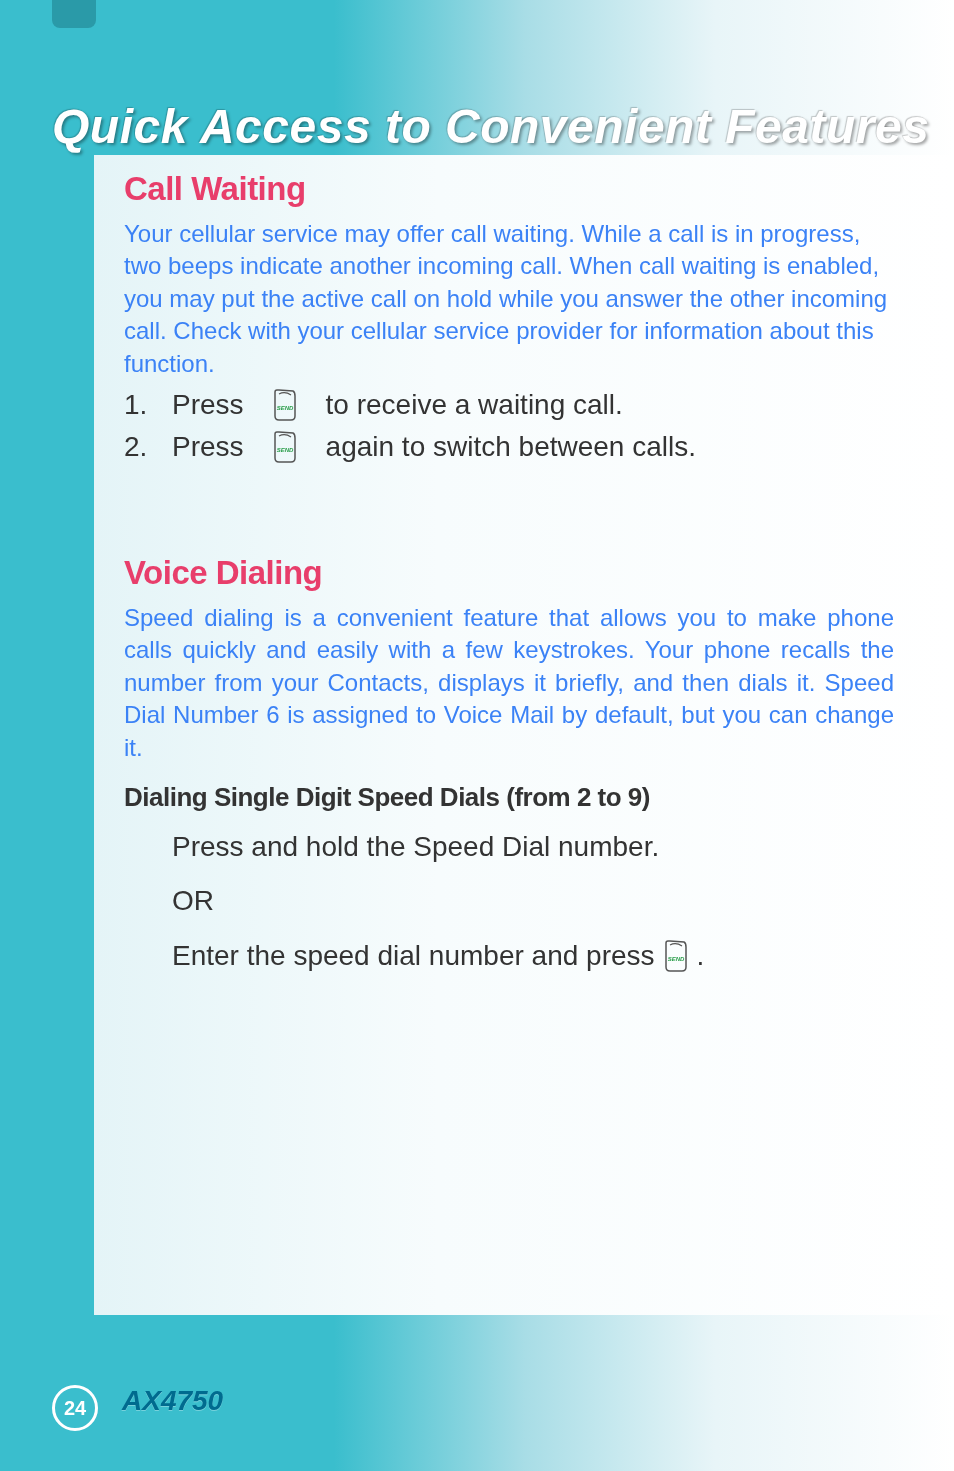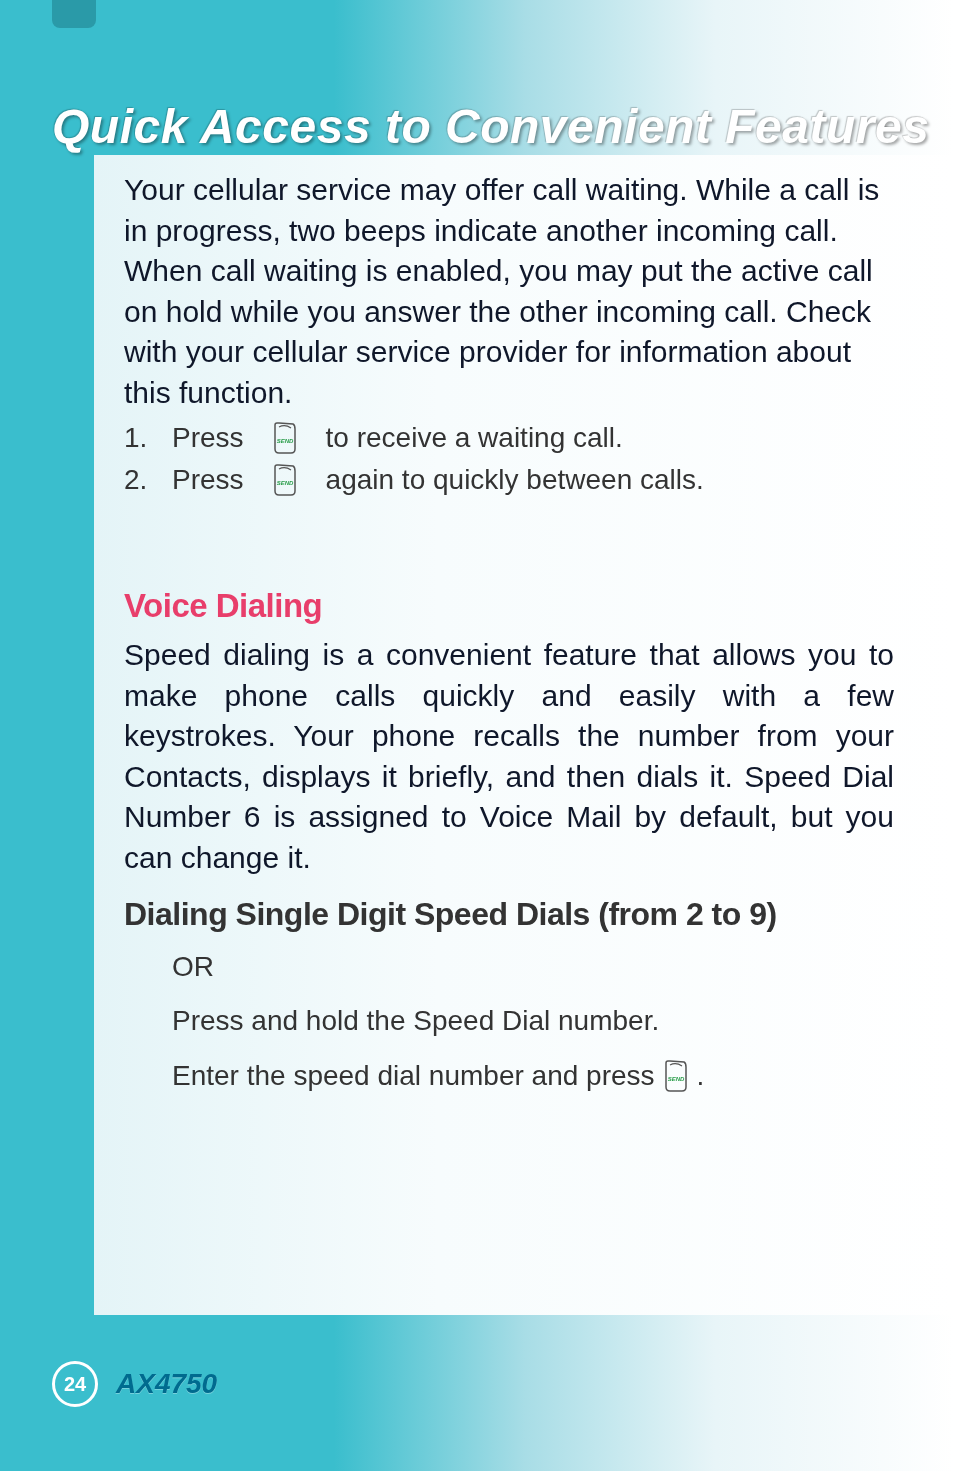--- a/index.html
+++ b/index.html
@@ -53,23 +53,23 @@
     color: #3a3a3a;
   }
   h2 {
     color: #e83e6b;
     font-size: 33px;
     font-weight: 800;
     margin-bottom: 10px;
     letter-spacing: -0.5px;
   }
   .body-text {
-    font-size: 30px;
+    font-size: 24px;
     line-height: 1.35;
-    color: #0f172a;
+    color: #3b82f6;
     margin-bottom: 8px;
   }
   .body-text.justify { text-align: justify; }
   ol { list-style: none; }
   ol li {
     font-size: 28px;
     color: #333;
     margin-bottom: 8px;
     display: flex;
     align-items: center;
@@ -81,46 +81,46 @@
     align-items: center;
     justify-content: center;
     width: 30px;
     height: 34px;
     vertical-align: middle;
   }
   .send-icon svg { width: 28px; height: 34px; }
   .section { margin-bottom: 46px; }
   .section.gap-big { margin-bottom: 90px; }
   h3 {
-    font-size: 32px;
+    font-size: 26px;
     font-weight: 800;
     color: #333;
     margin-top: 18px;
     margin-bottom: 18px;
     letter-spacing: -0.5px;
   }
   .indent-block {
     margin-left: 48px;
   }
   .indent-block p {
     font-size: 28px;
     color: #333;
     margin-bottom: 22px;
     display: flex;
     align-items: center;
     flex-wrap: wrap;
     gap: 6px;
   }
   .footer {
     position: absolute;
-    bottom: 64px;
+    bottom: 40px;
     left: 52px;
     display: flex;
-    align-items: center;
-    gap: 18px;
+    align-items: flex-start;
+    gap: 24px;
   }
   .page-circle {
     width: 46px;
     height: 46px;
     border: 3px solid #fff;
     border-radius: 50%;
     display: flex;
     align-items: center;
     justify-content: center;
     color: #fff;
@@ -142,20 +142,21 @@
 
 <div class="title-bar">
   <h1>Quick Access to Convenient Features</h1>
 </div>
 
 <div class="content-bg"></div>
 
 <div class="content">
 
   <div class="section">
+    <h2>Call Waiting</h2>
     <p class="body-text">Your cellular service may offer call waiting. While a call is in progress, two beeps indicate another incoming call. When call waiting is enabled, you may put the active call on hold while you answer the other incoming call. Check with your cellular service provider for information about this function.</p>
     <ol>
       <li>
         <span class="num">1.</span>
         <span>Press</span>
         <span class="send-icon">
           <svg viewBox="0 0 28 34">
               <path d="M6 2 Q4 2 4 4 L4 28 Q4 32 8 32 L20 32 Q24 32 24 28 L24 8 Q24 4 22 3 L8 2 Z" fill="none" stroke="#555" stroke-width="1.5"></path>
               <path d="M8 6 Q14 3 20 7" fill="none" stroke="#555" stroke-width="1.2"></path>
               <text x="14" y="22" font-size="6" text-anchor="middle" fill="#2a9d4a" font-style="italic" font-weight="bold">SEND</text>
@@ -166,35 +167,35 @@
       <li>
         <span class="num">2.</span>
         <span>Press</span>
         <span class="send-icon">
           <svg viewBox="0 0 28 34">
               <path d="M6 2 Q4 2 4 4 L4 28 Q4 32 8 32 L20 32 Q24 32 24 28 L24 8 Q24 4 22 3 L8 2 Z" fill="none" stroke="#555" stroke-width="1.5"></path>
               <path d="M8 6 Q14 3 20 7" fill="none" stroke="#555" stroke-width="1.2"></path>
               <text x="14" y="22" font-size="6" text-anchor="middle" fill="#2a9d4a" font-style="italic" font-weight="bold">SEND</text>
             </svg>
         </span>
-        <span>again to quickly between calls.</span>
+        <span>again to switch between calls.</span>
       </li>
     </ol>
   </div>
 
   <div class="section gap-big">
   </div>
 
   <div class="section">
     <h2>Voice Dialing</h2>
     <p class="body-text justify">Speed dialing is a convenient feature that allows you to make phone calls quickly and easily with a few keystrokes. Your phone recalls the number from your Contacts, displays it briefly, and then dials it. Speed Dial Number 6 is assigned to Voice Mail by default, but you can change it.</p>
     <h3>Dialing Single Digit Speed Dials (from 2 to 9)</h3>
     <div class="indent-block">
+      <p>Press and hold the Speed Dial number.</p>
       <p>OR</p>
-      <p>Press and hold the Speed Dial number.</p>
       <p>
         <span>Enter the speed dial number and press</span>
         <span class="send-icon">
           <svg viewBox="0 0 28 34">
               <path d="M6 2 Q4 2 4 4 L4 28 Q4 32 8 32 L20 32 Q24 32 24 28 L24 8 Q24 4 22 3 L8 2 Z" fill="none" stroke="#555" stroke-width="1.5"></path>
               <path d="M8 6 Q14 3 20 7" fill="none" stroke="#555" stroke-width="1.2"></path>
               <text x="14" y="22" font-size="6" text-anchor="middle" fill="#2a9d4a" font-style="italic" font-weight="bold">SEND</text>
             </svg>
         </span>
         <span>.</span>

